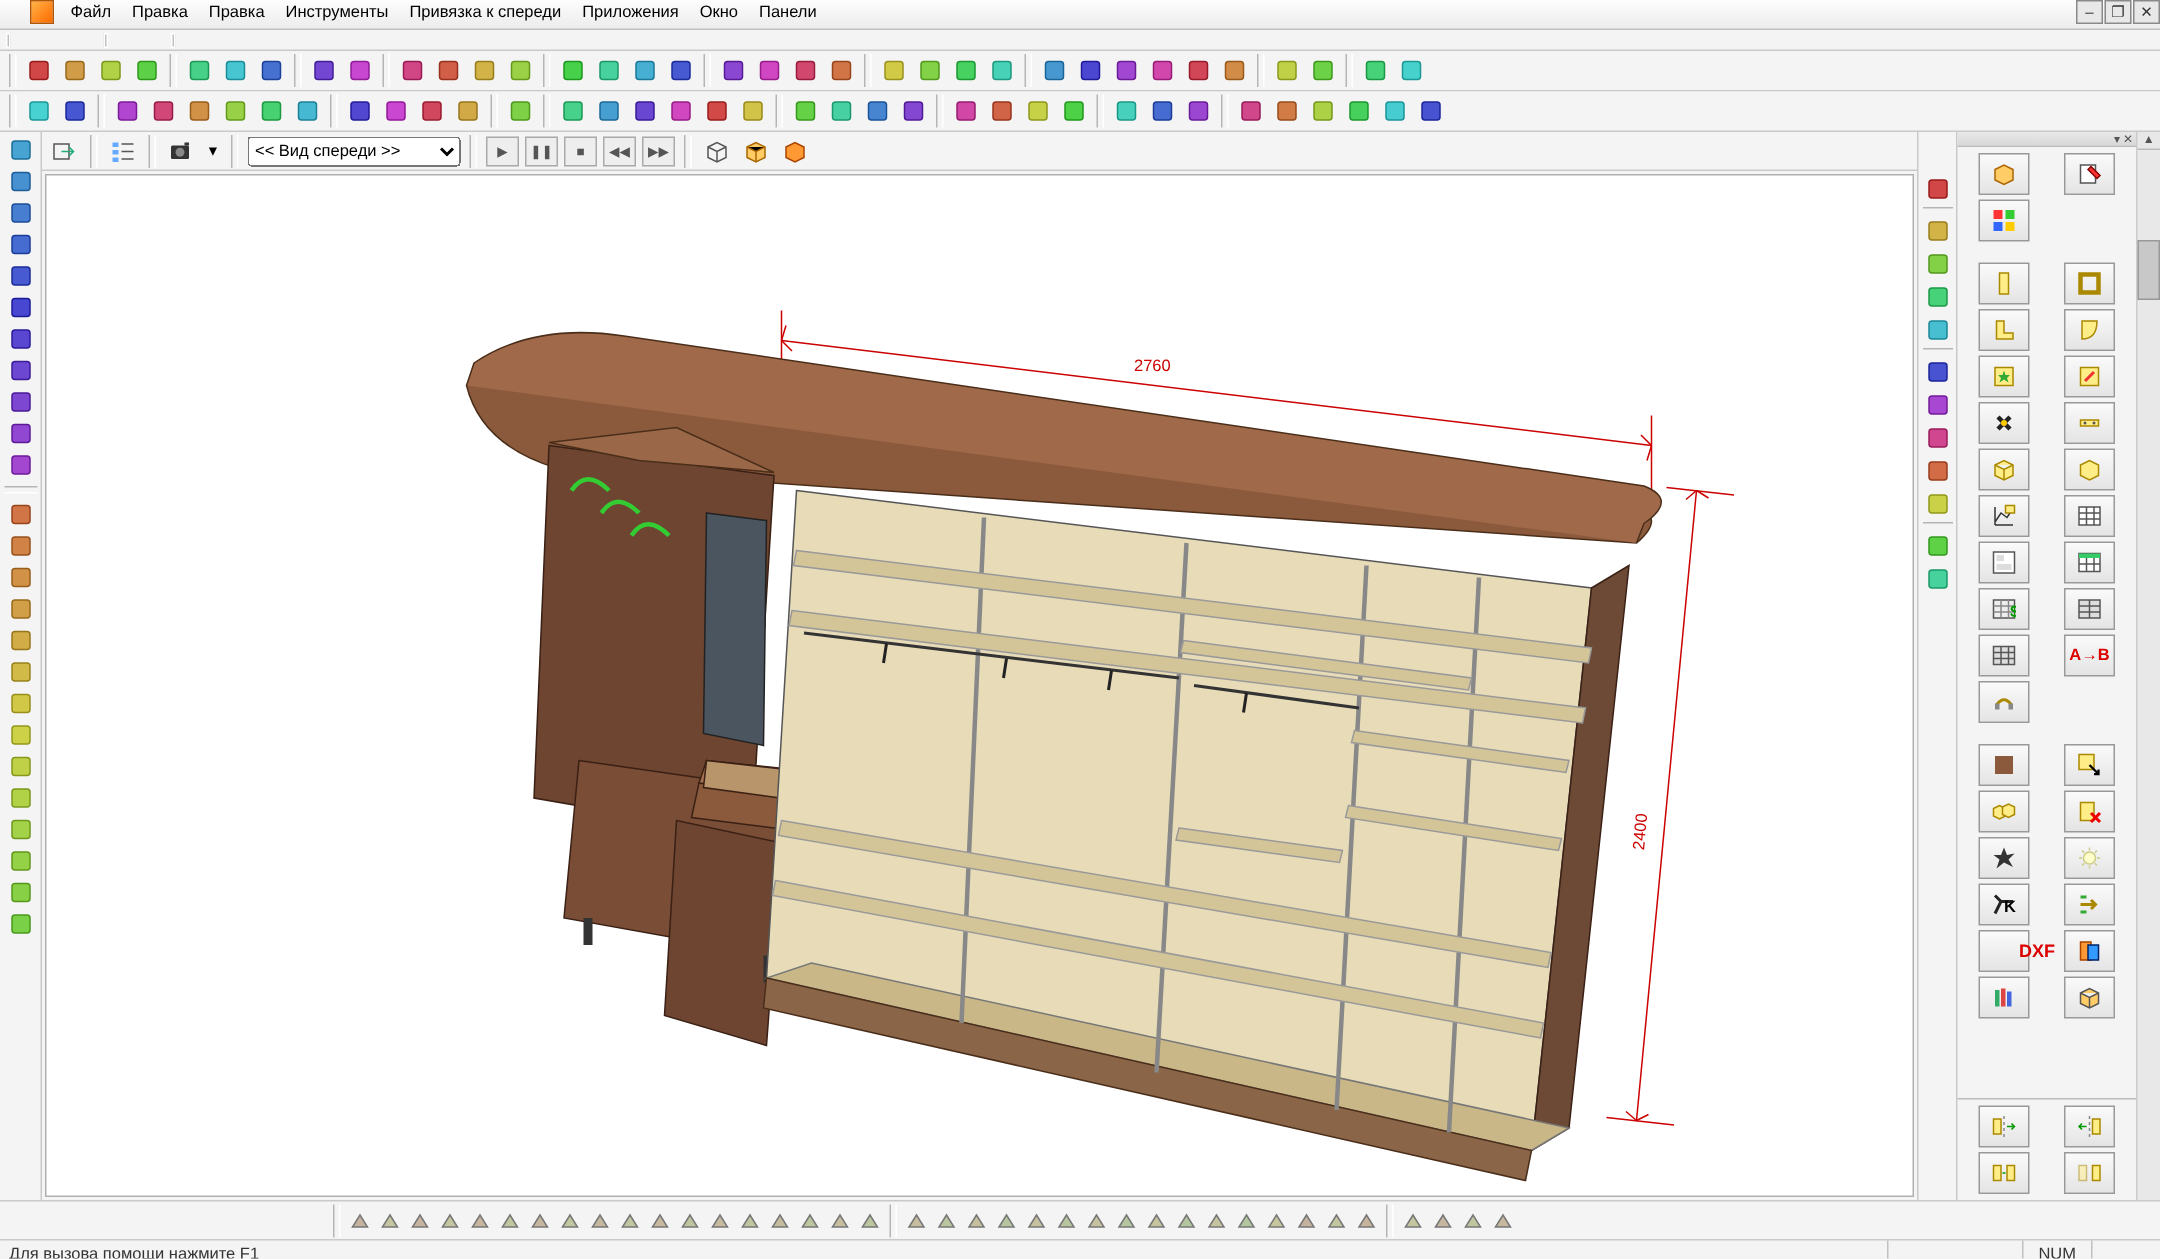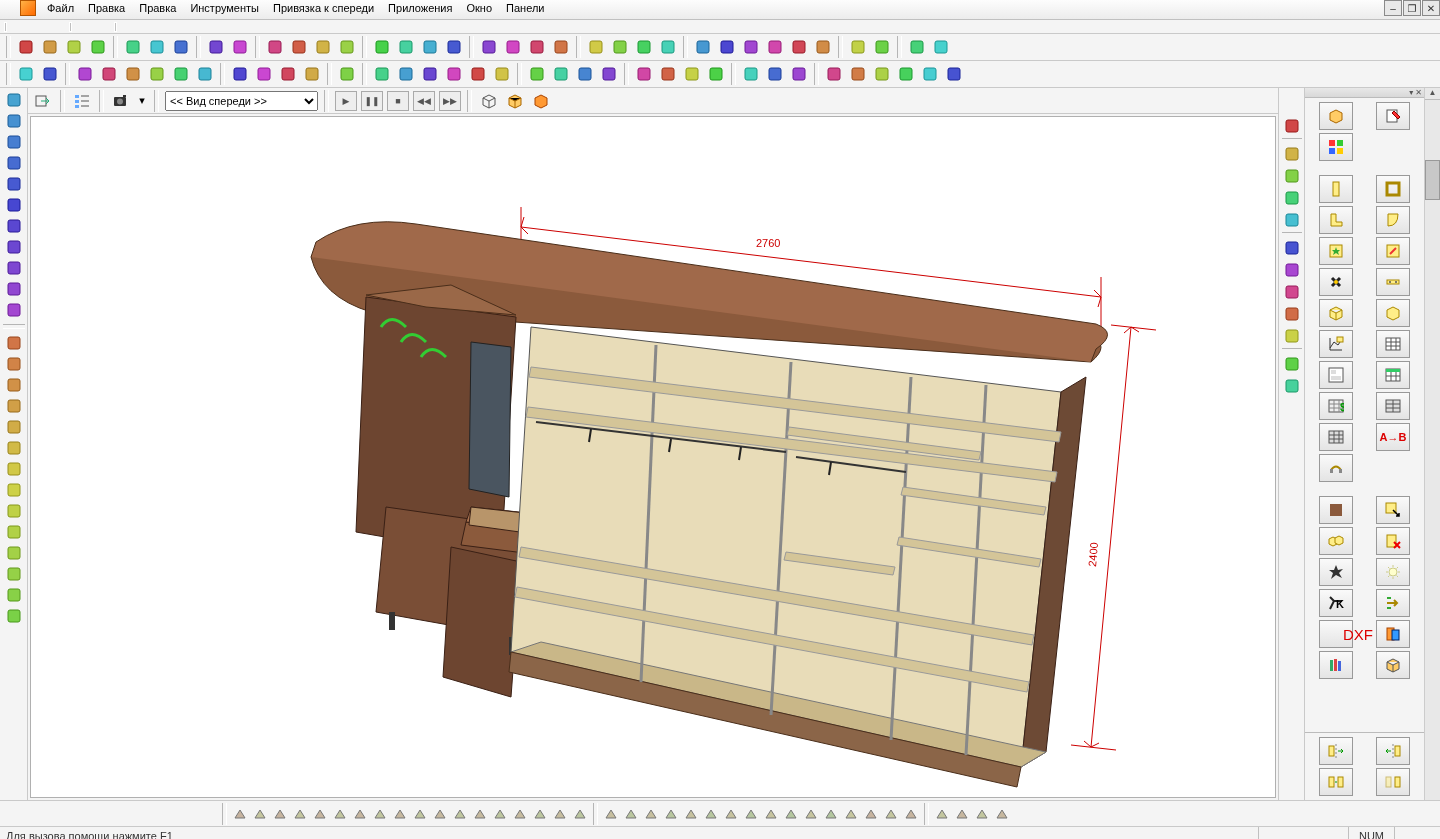--- a/index.html
+++ b/index.html
@@ -13,21 +13,21 @@
 .toolbar-strip.small { height: 14px; padding: 0 4px; }
 .tb-sep { width: 5px; height: 22px; border-left: 1px solid #b5b5b5; border-right: 1px solid #fff; margin: 0 2px; }
 .tb-btn { width: 22px; height: 22px; border: 1px solid transparent; display: flex; align-items: center; justify-content: center; cursor: default; }
 .ico { width: 16px; height: 16px; display: block; }
 .main-area { display: flex; height: 712px; }
 .vtoolbar { width: 28px; background: #f4f4f4; border-right: 1px solid #c9c9c9; display: flex; flex-direction: column; align-items: center; padding-top: 2px; gap: 1px; }
 .vtoolbar .tb-btn { width: 24px; height: 20px; }
 .vtoolbar .vsep { height: 5px; width: 22px; border-top: 1px solid #b5b5b5; border-bottom: 1px solid #fff; margin: 3px 0; }
 .canvas-wrap { flex: 1; display: flex; flex-direction: column; background: #f4f4f4; }
 .canvas-top { height: 26px; display: flex; align-items: center; padding: 0 4px; gap: 4px; border-bottom: 1px solid #c9c9c9; }
-.canvas-top select { height: 20px; font-size: 11px; width: 153px; }
+.canvas-top select { height: 20px; font-size: 11px; width: 142px; }
 .play-btn { width: 22px; height: 20px; border: 1px solid #aaa; background: #eee; display: flex; align-items: center; justify-content: center; font-size: 9px; color: #555; }
 .canvas { flex: 1; background: #fff; position: relative; overflow: hidden; border: 1px solid #b0b0b0; margin: 2px; }
 .vtoolbar-right { width: 26px; background: #f4f4f4; border-left: 1px solid #c9c9c9; display: flex; flex-direction: column; align-items: center; padding-top: 28px; gap: 2px; }
 .vtoolbar-right .tb-btn { width: 22px; height: 20px; }
 .right-panel { width: 120px; background: #f4f4f4; border-left: 1px solid #c9c9c9; display: flex; flex-direction: column; }
 .rp-head { height: 10px; background: linear-gradient(#e8e8e8,#d8d8d8); border-bottom:1px solid #bbb; display:flex; justify-content:flex-end; align-items:center; padding-right:2px; gap:2px; }
 .rp-head span{ font-size:8px; color:#555; cursor:default;}
 .rp-grid { display: grid; grid-template-columns: 1fr 1fr; gap: 3px; padding: 4px; }
 .rp-btn { width: 34px; height: 28px; border: 1px solid #999; background: linear-gradient(#fafafa,#e4e4e4); display: flex; align-items: center; justify-content: center; cursor: default; }
 .rp-sep { grid-column: 1/3; height: 4px; border-top: 1px solid #bbb; border-bottom: 1px solid #fff; margin: 2px 0; }
@@ -943,21 +943,21 @@
               <text x="8" y="13" font-size="9" font-weight="bold">K</text>
             </svg>
           </div>
       <div class="rp-btn">
             <svg class="ico" viewBox="0 0 16 16">
               <path d="M2 8 L12 8 M9 5 L12 8 L9 11" stroke="#a80" stroke-width="2" fill="none"></path>
               <path d="M2 3 L6 3 M2 13 L6 13" stroke="#3a3" stroke-width="2"></path>
             </svg>
           </div>
       <div class="rp-btn">
-            <span style="font-size:15px;font-weight:normal;color:#d00;margin-left:44px;">DXF</span>
+            <span style="font-size:12px;font-weight:bold;color:#d00;margin-left:44px;">DXF</span>
           </div>
       <div class="rp-btn">
             <svg class="ico" viewBox="0 0 16 16">
               <rect x="2" y="2" width="7" height="12" fill="#f93" stroke="#a40"></rect>
               <rect x="7" y="4" width="7" height="10" fill="#39f" stroke="#026"></rect>
             </svg>
           </div>
       <div class="rp-btn">
             <svg class="ico" viewBox="0 0 16 16">
               <rect x="2" y="3" width="3" height="11" fill="#3a6"></rect>

